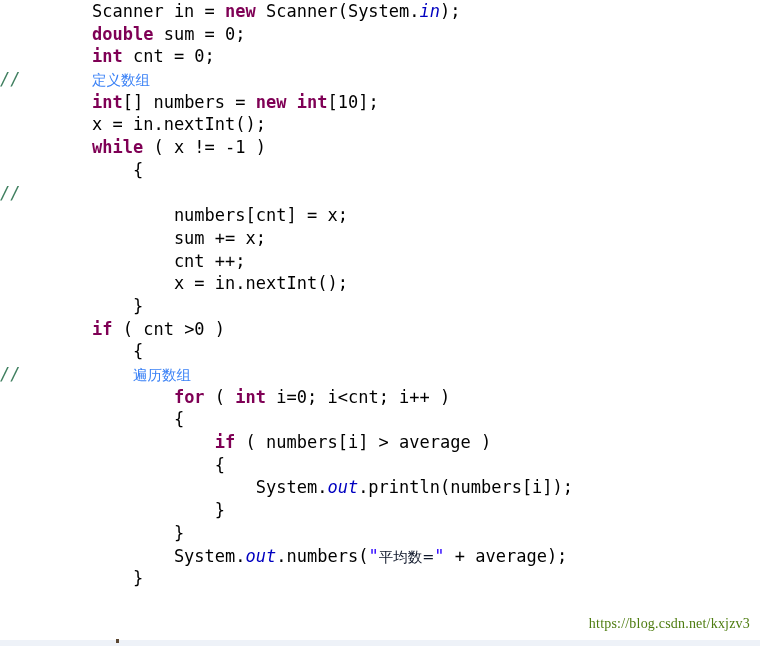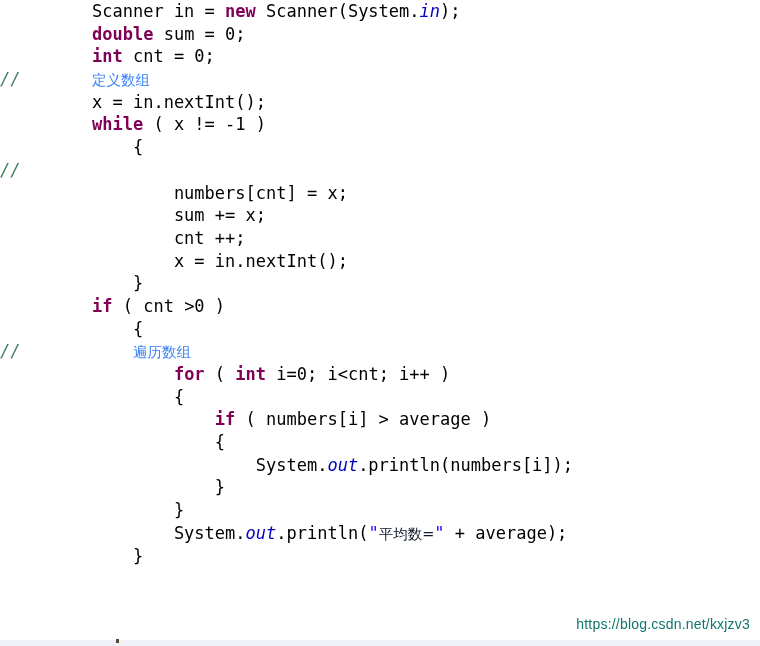--- a/index.html
+++ b/index.html
@@ -67,23 +67,23 @@
   }
   .cjk-str {
     font-family: "DejaVu Sans", "Liberation Sans", sans-serif;
     font-size: 14.5px;
     color: #0f172a;
   }
   .watermark {
     position: absolute;
     right: 10px;
     top: 616px;
-    font-family: Liberation Sans, sans-serif;
+    font-family: Liberation Serif, serif;
     font-size: 14px;
-    color: #0f766e;
+    color: #4d7c0f;
     letter-spacing: 0.2px;
     white-space: pre;
   }
   .bottom-band {
     position: absolute;
     left: 0;
     top: 640px;
     width: 760px;
     height: 6px;
     background: #eef2f8;
@@ -100,40 +100,41 @@
 </head>
 <body>
 
 <div id="page">
 
   <div class="code-area" id="code-area">
       <div class="line"><span class="code-body"><span class="plain">Scanner in = </span><span class="kw">new</span><span class="plain"> Scanner(System.</span><span class="field">in</span><span class="plain">);</span></span></div>
       <div class="line"><span class="code-body"><span class="kw">double</span><span class="plain"> sum = 0;</span></span></div>
       <div class="line"><span class="code-body"><span class="kw">int</span><span class="plain"> cnt = 0;</span></span></div>
       <div class="line"><span class="gutter-comment">//</span><span class="code-body"><span class="cmt-cjk">定义数组</span></span></div>
+      <div class="line"><span class="code-body"><span class="kw">int</span><span class="plain">[] numbers = </span><span class="kw">new</span><span class="plain"> </span><span class="kw">int</span><span class="plain">[10];</span></span></div>
       <div class="line"><span class="code-body"><span class="plain">x = in.nextInt();</span></span></div>
       <div class="line"><span class="code-body"><span class="kw">while</span><span class="plain"> ( x != -1 )</span></span></div>
       <div class="line"><span class="code-body"><span class="plain">    {</span></span></div>
       <div class="line"><span class="gutter-comment">//</span><span class="code-body"><span class="plain">    </span></span></div>
       <div class="line"><span class="code-body"><span class="plain">        numbers[cnt] = x;</span></span></div>
       <div class="line"><span class="code-body"><span class="plain">        sum += x;</span></span></div>
       <div class="line"><span class="code-body"><span class="plain">        cnt ++;</span></span></div>
       <div class="line"><span class="code-body"><span class="plain">        x = in.nextInt();</span></span></div>
       <div class="line"><span class="code-body"><span class="plain">    }</span></span></div>
       <div class="line"><span class="code-body"><span class="kw">if</span><span class="plain"> ( cnt &gt;0 )</span></span></div>
       <div class="line"><span class="code-body"><span class="plain">    {</span></span></div>
       <div class="line"><span class="gutter-comment">//</span><span class="code-body"><span class="plain">    </span><span class="cmt-cjk">遍历数组</span></span></div>
       <div class="line"><span class="code-body"><span class="plain">        </span><span class="kw">for</span><span class="plain"> ( </span><span class="kw">int</span><span class="plain"> i=0; i&lt;cnt; i++ )</span></span></div>
       <div class="line"><span class="code-body"><span class="plain">        {</span></span></div>
       <div class="line"><span class="code-body"><span class="plain">            </span><span class="kw">if</span><span class="plain"> ( numbers[i] &gt; average )</span></span></div>
       <div class="line"><span class="code-body"><span class="plain">            {</span></span></div>
       <div class="line"><span class="code-body"><span class="plain">                System.</span><span class="field">out</span><span class="plain">.println(numbers[i]);</span></span></div>
       <div class="line"><span class="code-body"><span class="plain">            }</span></span></div>
       <div class="line"><span class="code-body"><span class="plain">        }</span></span></div>
-      <div class="line"><span class="code-body"><span class="plain">        System.</span><span class="field">out</span><span class="plain">.println(</span><span class="str">"</span><span class="cjk-str">平均数=</span><span class="str">"</span><span class="plain"> + average);</span></span></div>
+      <div class="line"><span class="code-body"><span class="plain">        System.</span><span class="field">out</span><span class="plain">.numbers(</span><span class="str">"</span><span class="cjk-str">平均数=</span><span class="str">"</span><span class="plain"> + average);</span></span></div>
       <div class="line"><span class="code-body"><span class="plain">    }</span></span></div>
     </div>
 
   <div class="watermark">https://blog.csdn.net/kxjzv3</div>
 
   <div class="bottom-band"></div>
   <div class="bottom-tick"></div>
 
 </div>
 

